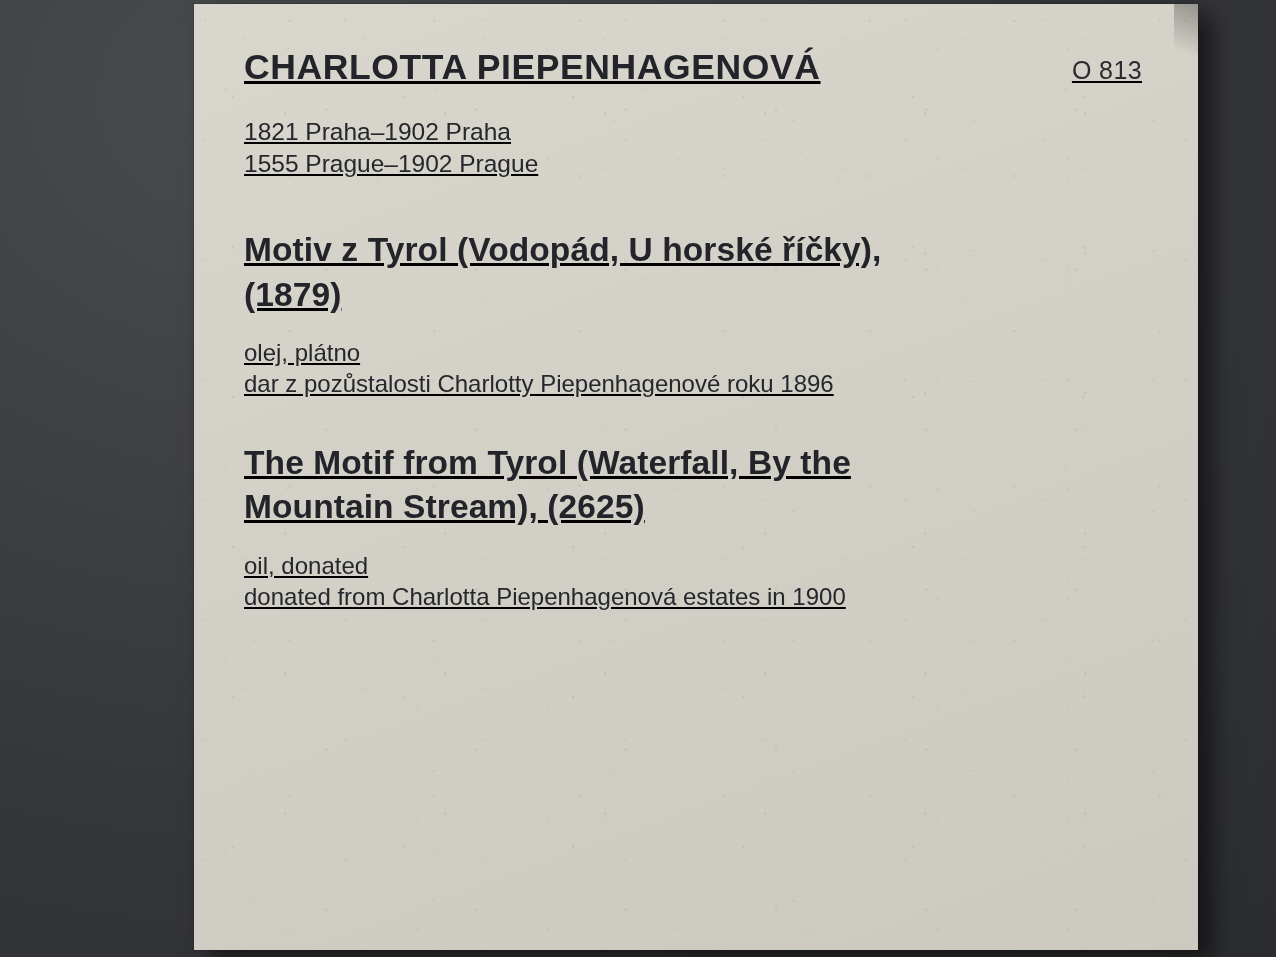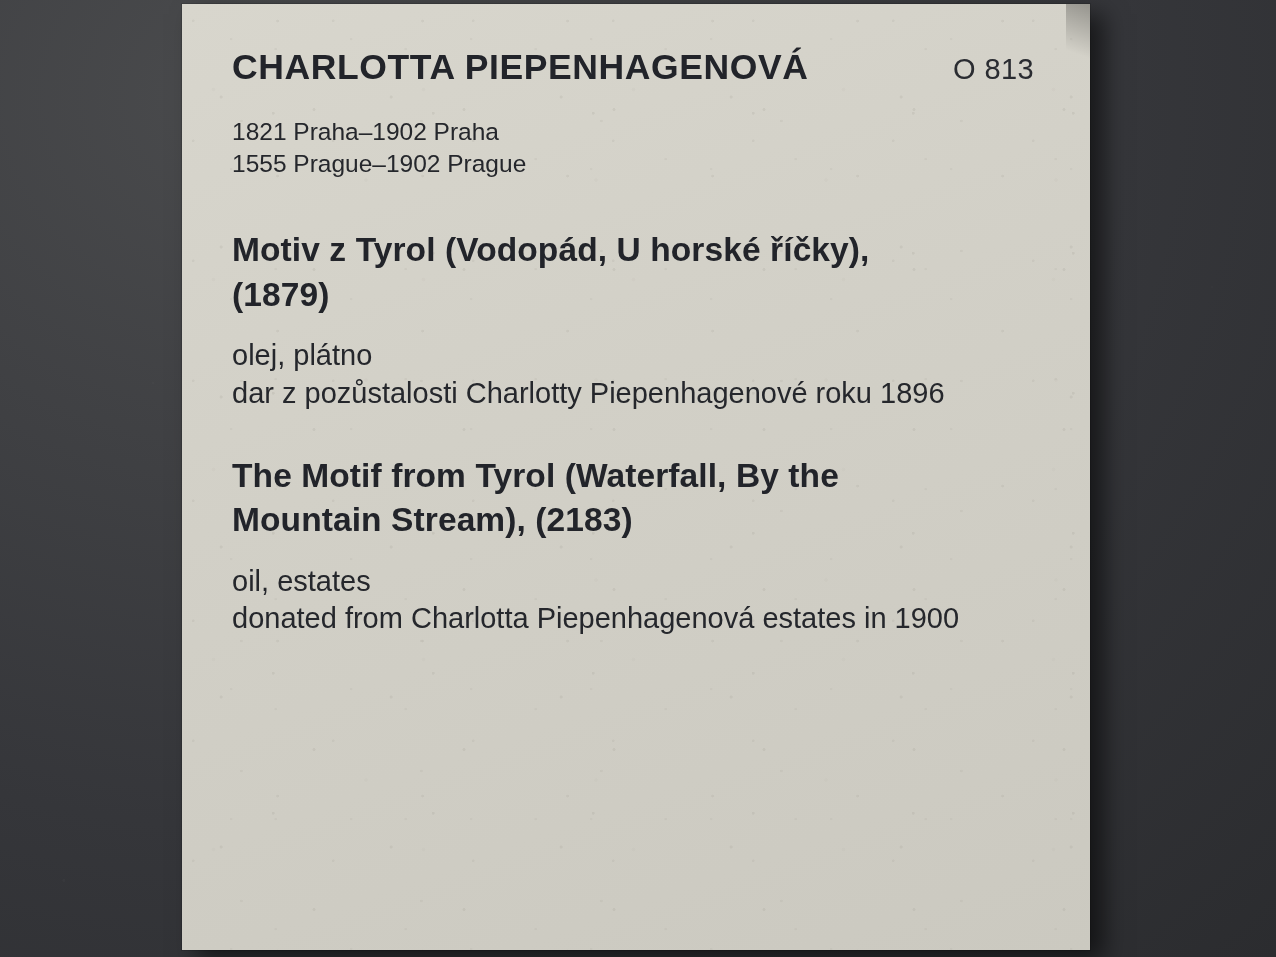--- a/index.html
+++ b/index.html
@@ -28,31 +28,32 @@
     background-image:
       radial-gradient(circle at 5% 92%, #ffffff22 0 1.2px, transparent 1.6px),
       radial-gradient(circle at 12% 40%, #ffffff18 0 1px, transparent 1.4px),
       radial-gradient(circle at 60% 96%, #ffffff14 0 1px, transparent 1.4px),
       radial-gradient(circle at 95% 30%, #ffffff10 0 1px, transparent 1.4px);
   }
 
   
   #label-card {
     position: absolute;
-    left: 182px;
+    left: 194px;
     top: 4px;
-    width: 908px;
+    width: 1004px;
     height: 946px;
     background: #d3d1c8;
     background-image:
       linear-gradient(160deg, #d8d6cd 0%, #d2d0c7 42%, #cbc9c0 100%);
     box-shadow:
       14px 10px 22px rgba(0,0,0,.55),
       0 0 0 1px rgba(0,0,0,.12);
     overflow: hidden;
+    text-decoration: underline;
   }
 
   
   #label-card::before {
     content: "";
     position: absolute;
     inset: 0;
     pointer-events: none;
     opacity: .42;
     background-image:
@@ -98,21 +99,21 @@
 
   #artist-name {
     font-size: 35.5px;
     font-weight: 700;
     letter-spacing: 0.6px;
     line-height: 1.12;
     white-space: nowrap;
   }
 
   #inventory-number {
-    font-size: 29px;
+    font-size: 25px;
     font-weight: 400;
     letter-spacing: 0.4px;
     white-space: nowrap;
     padding-right: 4px;
     color: #2a2c31;
     margin-left: 20px;
   }
 
   .lifedates {
     margin-top: 28px;
@@ -129,21 +130,21 @@
   .work-title {
     font-size: 33.5px;
     font-weight: 700;
     line-height: 1.32;
     letter-spacing: 0.1px;
     max-width: 740px;
   }
 
   .details {
     margin-top: 20px;
-    font-size: 29px;
+    font-size: 24px;
     line-height: 1.30;
     font-weight: 400;
     color: #25272c;
   }
 
   .title-block.secondary {
     margin-top: 42px;
   }
 </style>
 </head>
@@ -168,21 +169,21 @@
 
     <div class="title-block">
       <div class="work-title">Motiv z Tyrol (Vodopád, U horské říčky), (1879)</div>
       <div class="details">
         <div>olej, plátno</div>
         <div>dar z pozůstalosti Charlotty Piepenhagenové roku 1896</div>
       </div>
     </div>
 
     <div class="title-block secondary">
-      <div class="work-title">The Motif from Tyrol (Waterfall, By the Mountain Stream), (2183)</div>
+      <div class="work-title">The Motif from Tyrol (Waterfall, By the Mountain Stream), (2625)</div>
       <div class="details">
-        <div>oil, estates</div>
+        <div>oil, donated</div>
         <div>donated from Charlotta Piepenhagenová estates in 1900</div>
       </div>
     </div>
 
   </div>
 </div>
 
 </body></html>

